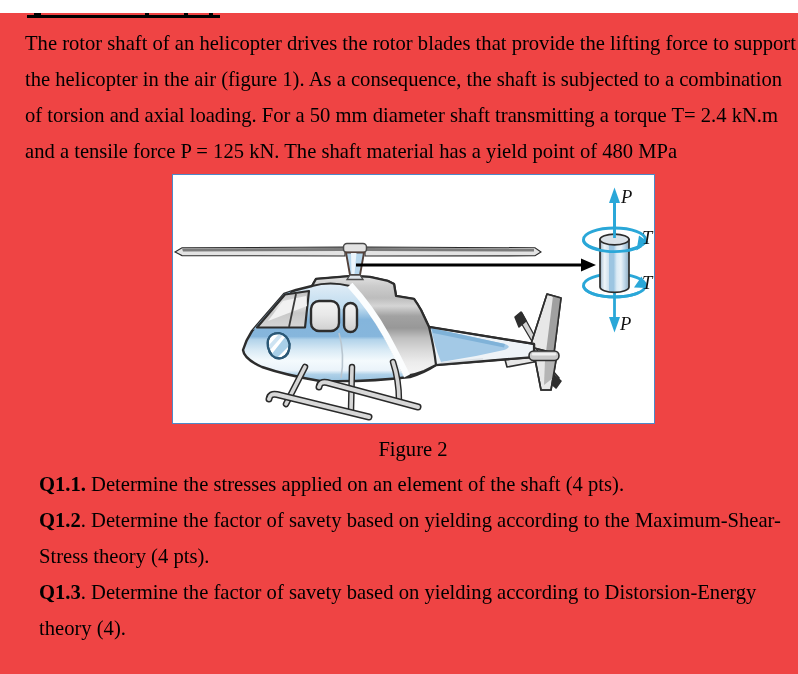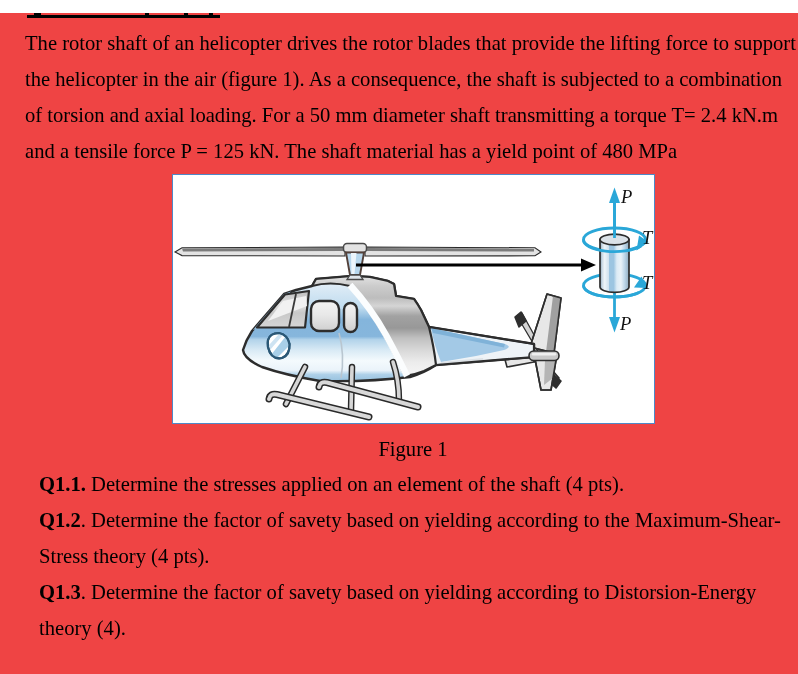--- a/index.html
+++ b/index.html
@@ -197,21 +197,21 @@
 
       <g font-family="Liberation Serif, serif" font-style="italic" font-size="18.5" fill="#111">
         <text x="448" y="28">P</text>
         <text x="469" y="69">T</text>
         <text x="469" y="114">T</text>
         <text x="447" y="155">P</text>
       </g>
     </svg>
   </div>
 
-  <div class="t" style="left:172px;top:418px;width:482px;text-align:center;">Figure 1</div>
+  <div class="t" style="left:172px;top:418px;width:482px;text-align:center;">Figure 2</div>
 
   <div class="t" style="left:39px;top:452.5px;">
     <b>Q1.1.</b> Determine the stresses applied on an element of the shaft (4 pts).<br>
     <b>Q1.2</b>. Determine the factor of savety based on yielding according to the Maximum-Shear-<br>
     Stress theory (4 pts).<br>
     <b>Q1.3</b>. Determine the factor of savety based on yielding according to Distorsion-Energy<br>
     theory (4).
   </div>
 </div>
 

